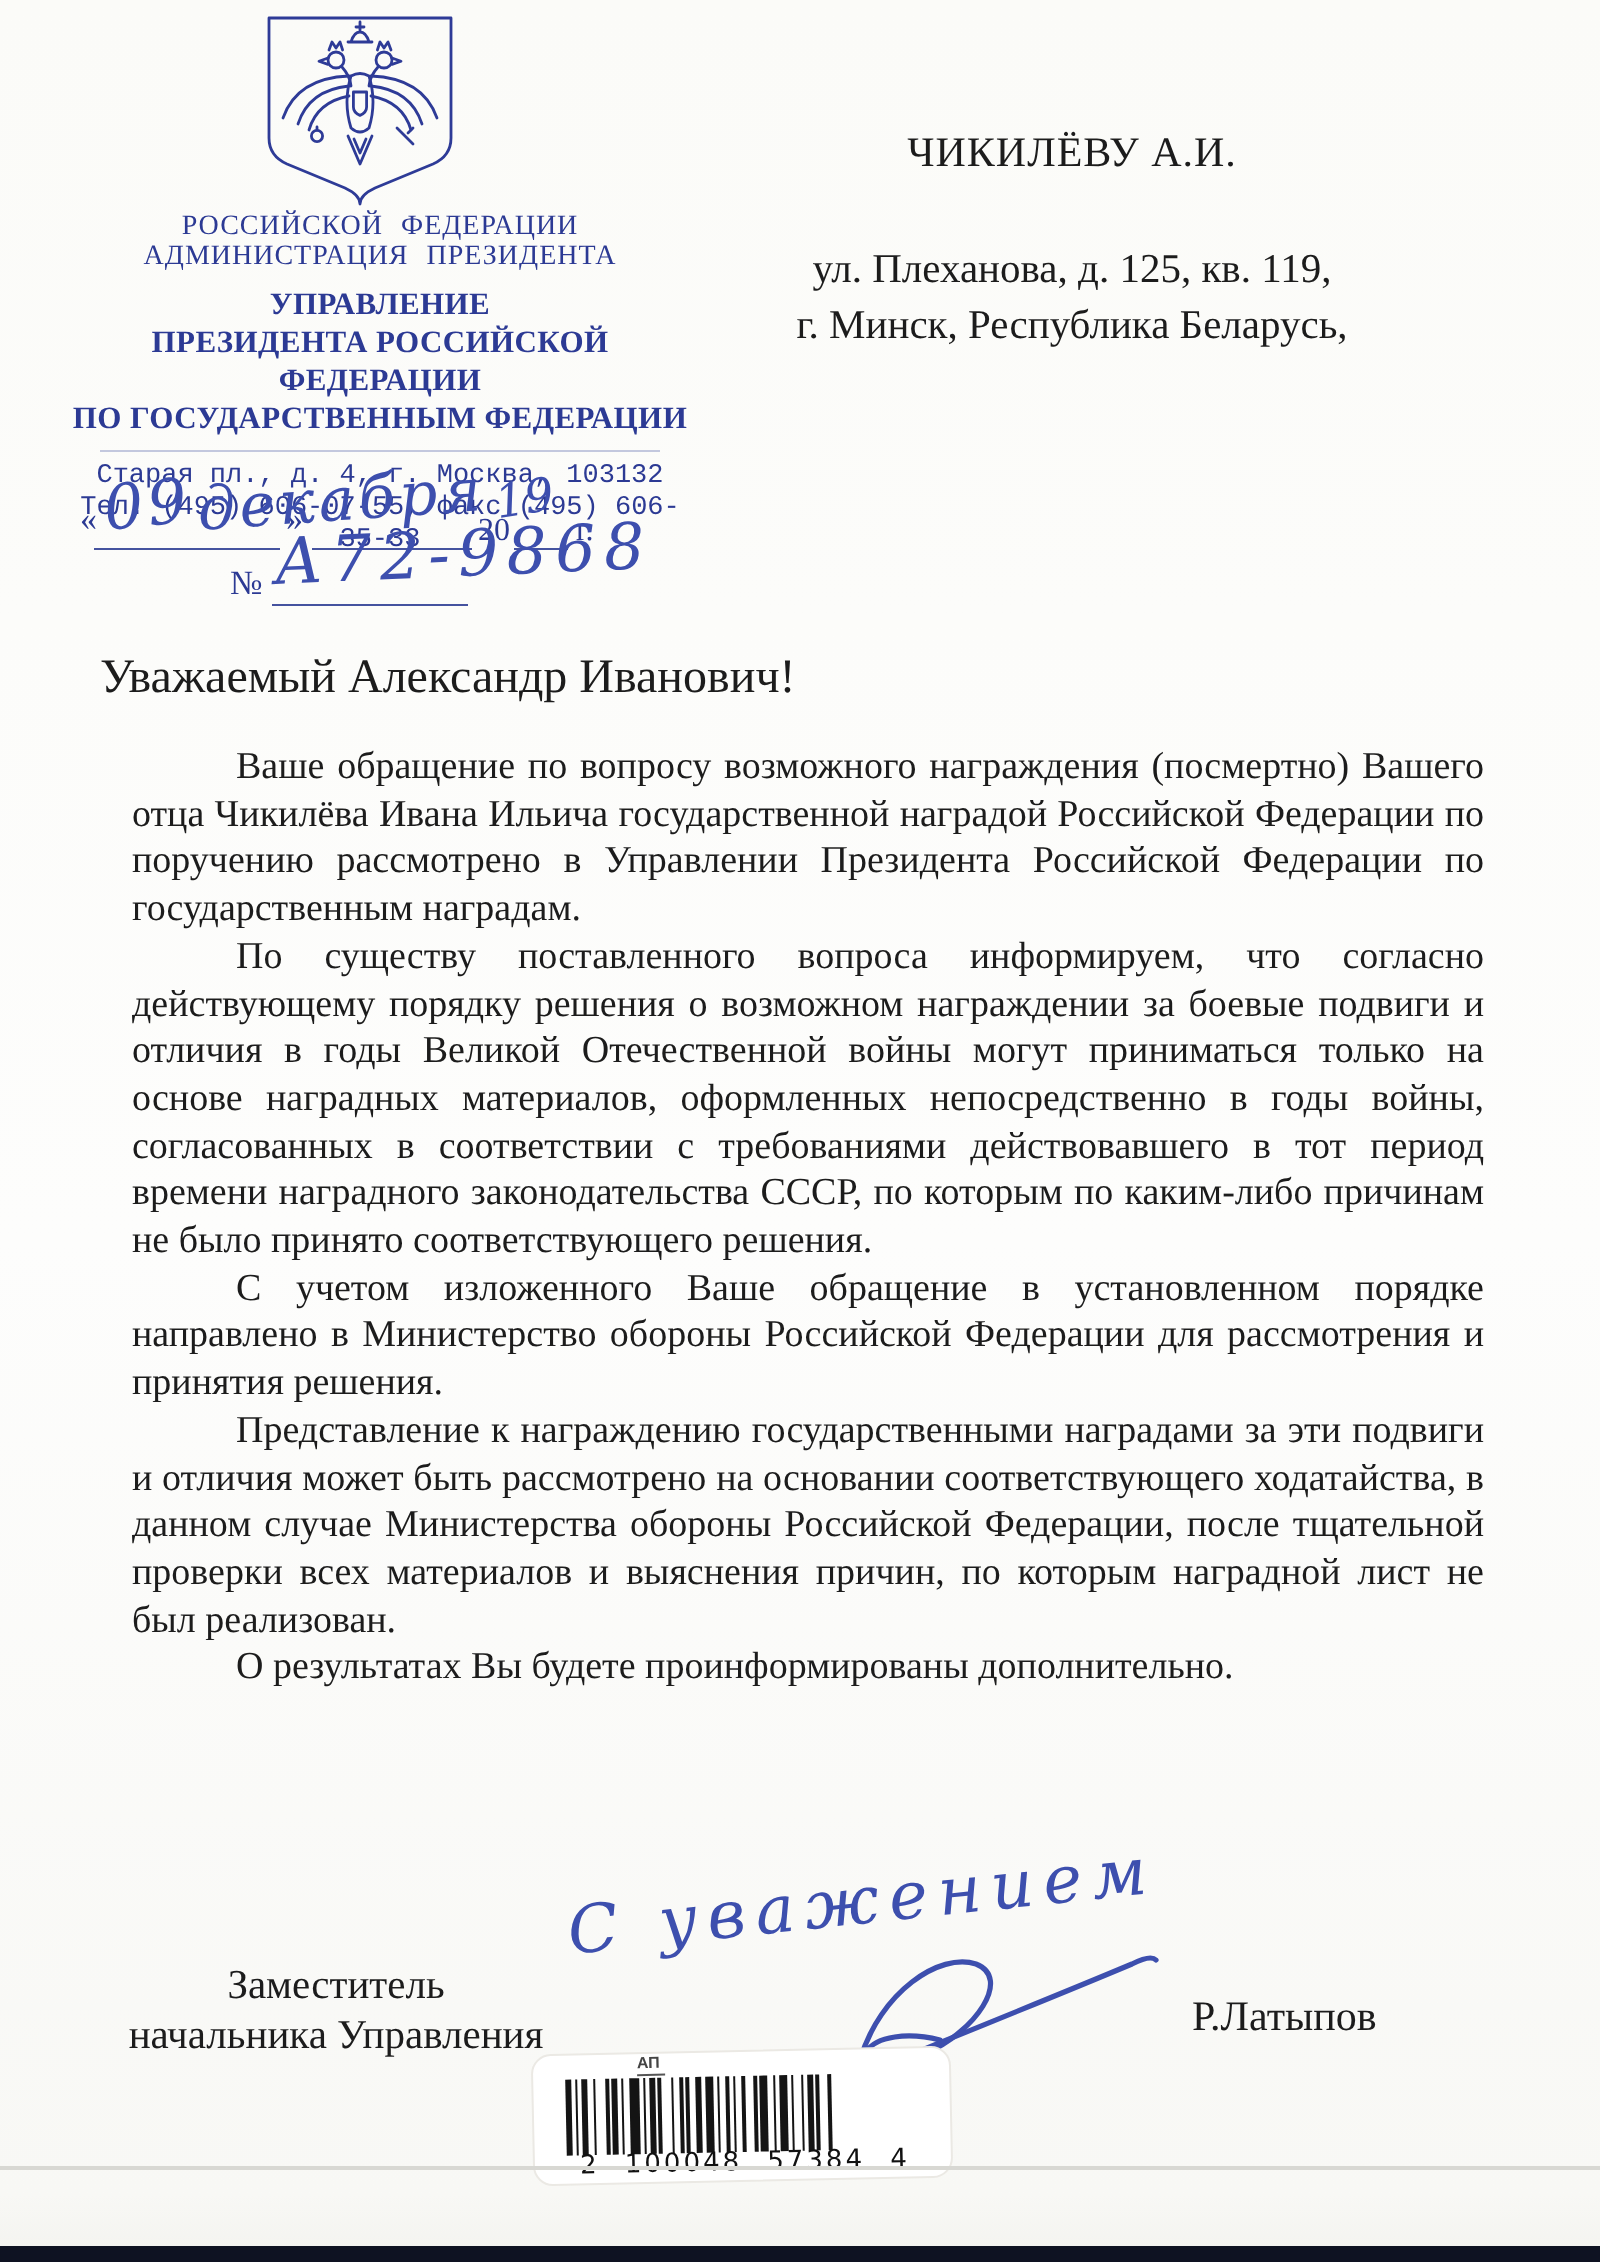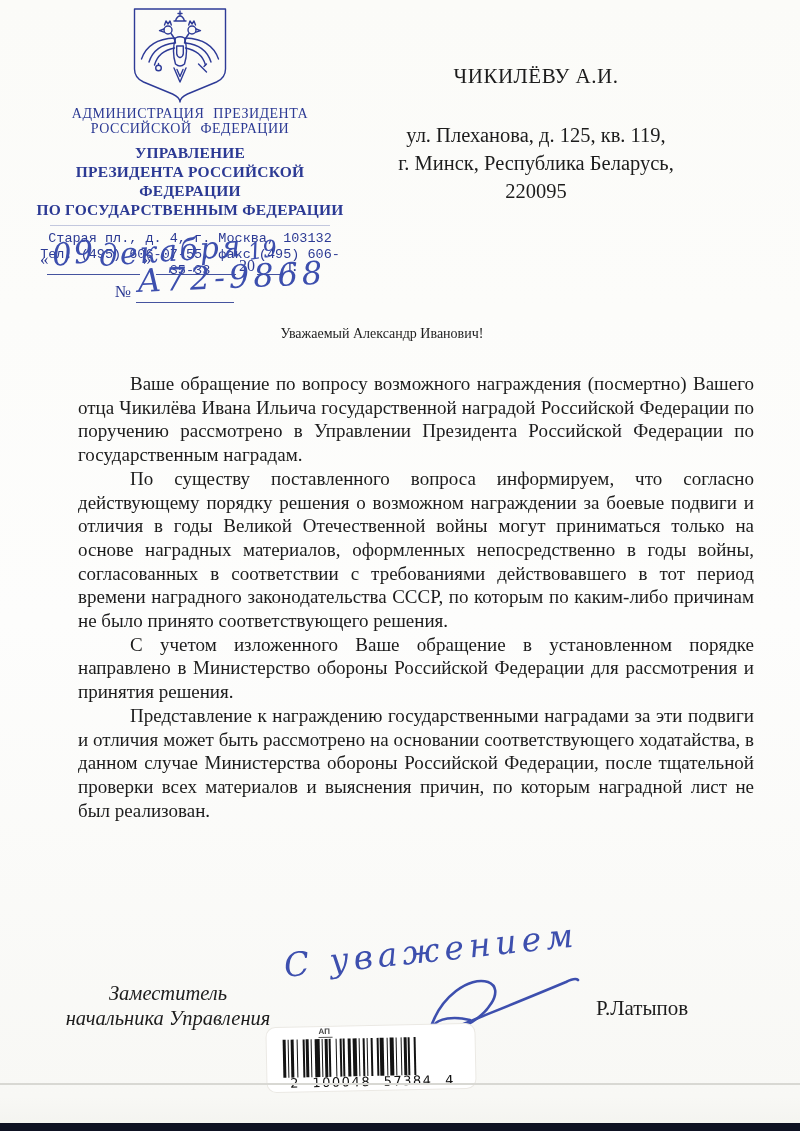--- a/index.html
+++ b/index.html
@@ -18,25 +18,25 @@
   .org .addr{font-size:13.5px;line-height:16px;color:#2c3a94;font-family:Liberation Mono, monospace;}
   
   .blue{color:#2c3a94;}
   .rule{position:absolute;height:1px;background:#45539f;}
   .hw{position:absolute;color:#3d4fae;font-family:"DejaVu Serif",serif;font-style:italic;white-space:nowrap;transform-origin:left bottom;}
   
   .recipient{left:388px;top:64px;width:296px;text-align:center;}
   .recipient .rname{font-size:21px;letter-spacing:.5px;margin-bottom:32px;}
   .recipient .rline{font-size:20.5px;line-height:28px;}
   
-  .salutation{left:62px;top:326px;width:640px;text-align:center;font-size:14px;}
-  .bodytext{left:78px;top:372px;width:676px;font-size:19px;line-height:23.7px;text-align:justify;}
+  .salutation{left:50px;top:326px;width:640px;text-align:left;font-size:24px;}
+  .bodytext{left:66px;top:372px;width:676px;font-size:19px;line-height:23.7px;text-align:justify;}
   .bodytext p{margin:0;text-indent:52px;}
   
-  .sign-title{left:58px;top:981px;width:220px;text-align:center;font-size:20.5px;line-height:25px;font-style:italic;}
+  .sign-title{left:58px;top:981px;width:220px;text-align:center;font-size:20.5px;line-height:25px;}
   .sign-name{left:596px;top:996px;font-size:21px;}
   .sig-svg{left:408px;top:968px;width:175px;height:85px;}
   
   .bclabel{left:266px;top:1025px;width:208px;height:64px;background:#fff;border:1px solid #ebe9e4;
     border-radius:10px;transform:rotate(-1.2deg);}
   .bcbars{position:absolute;left:16px;top:12px;height:38px;display:flex;align-items:stretch;}
   .bcbars div{height:100%;}
   .bcdigits{position:absolute;left:10px;top:48px;width:190px;text-align:center;
     font-family:"DejaVu Sans","Liberation Sans",sans-serif;font-size:13px;letter-spacing:1.5px;word-spacing:7px;color:#111;}
   .aplogo{position:absolute;left:52px;top:1px;font-family:"Liberation Sans",sans-serif;
@@ -69,22 +69,22 @@
 
     <path d="M49.2,40 h6.6 v7.5 q0,2.8 -3.3,4.2 q-3.3,-1.4 -3.3,-4.2 z"></path>
 
     <path d="M46.5,62 L52.5,76 L58.5,62 M49.5,63.5 L52.5,70.5 L55.5,63.5"></path>
 
     <circle cx="31" cy="62" r="2.8"></circle>
     <path d="M31,57.5 v1.5 M71,58 l8,8 M76.5,60.5 l2.5,-2.5"></path>
   </svg>
 
   <div class="abs org">
+    <div class="l1">РОССИЙСКОЙ ФЕДЕРАЦИИ</div>
     <div class="l1">АДМИНИСТРАЦИЯ ПРЕЗИДЕНТА</div>
-    <div class="l1">РОССИЙСКОЙ ФЕДЕРАЦИИ</div>
     <div class="dept">
       <div>УПРАВЛЕНИЕ</div>
       <div>ПРЕЗИДЕНТА РОССИЙСКОЙ ФЕДЕРАЦИИ</div>
       <div>ПО ГОСУДАРСТВЕННЫМ ФЕДЕРАЦИИ</div>
     </div>
     <div class="sep"></div>
     <div class="addr">Старая пл., д. 4, г. Москва, 103132</div>
     <div class="addr">Тел. (495) 606-07-55, факс (495) 606-35-33</div>
   </div>
 
@@ -100,30 +100,30 @@
 
   <span class="hw" style="left:54px;top:237px;font-size:31px;transform:rotate(-6deg);letter-spacing:2px;">09</span>
   <span class="hw" style="left:100px;top:238px;font-size:30px;transform:rotate(-4deg);letter-spacing:2px;">декабря</span>
   <span class="hw" style="left:250px;top:239px;font-size:23px;transform:rotate(-9deg);">19</span>
   <span class="hw" style="left:138px;top:262px;font-size:32px;transform:rotate(-2.5deg);letter-spacing:4px;">А72-9868</span>
 
   <div class="abs recipient">
     <div class="rname">ЧИКИЛЁВУ А.И.</div>
     <div class="rline">ул. Плеханова, д. 125, кв. 119,</div>
     <div class="rline">г. Минск, Республика Беларусь,</div>
-    <div class="rline">220095</div>
   </div>
 
   <div class="abs salutation">Уважаемый Александр Иванович!</div>
 
   <div class="abs bodytext">
     <p>Ваше обращение по вопросу возможного награждения (посмертно) Вашего отца Чикилёва Ивана Ильича государственной наградой Российской Федерации по поручению рассмотрено в Управлении Президента Российской Федерации по государственным наградам.</p>
     <p>По существу поставленного вопроса информируем, что согласно действующему порядку решения о возможном награждении за боевые подвиги и отличия в годы Великой Отечественной войны могут приниматься только на основе наградных материалов, оформленных непосредственно в годы войны, согласованных в соответствии с требованиями действовавшего в тот период времени наградного законодательства СССР, по которым по каким-либо причинам не было принято соответствующего решения.</p>
     <p>С учетом изложенного Ваше обращение в установленном порядке направлено в Министерство обороны Российской Федерации для рассмотрения и принятия решения.</p>
     <p>Представление к награждению государственными наградами за эти подвиги и отличия может быть рассмотрено на основании соответствующего ходатайства, в данном случае Министерства обороны Российской Федерации, после тщательной проверки всех материалов и выяснения причин, по которым наградной лист не был реализован.</p>
+    <p>О результатах Вы будете проинформированы дополнительно.</p>
   </div>
 
   <div class="abs sign-title">
     <div>Заместитель</div>
     <div>начальника Управления</div>
   </div>
 
   <span class="hw" style="left:286px;top:946px;font-size:33px;transform:rotate(-6deg);letter-spacing:5px;">С уважением</span>
 
   <svg class="abs sig-svg" viewBox="0 0 175 85" fill="none" stroke="#3d4fae" stroke-width="2.6" stroke-linecap="round">

